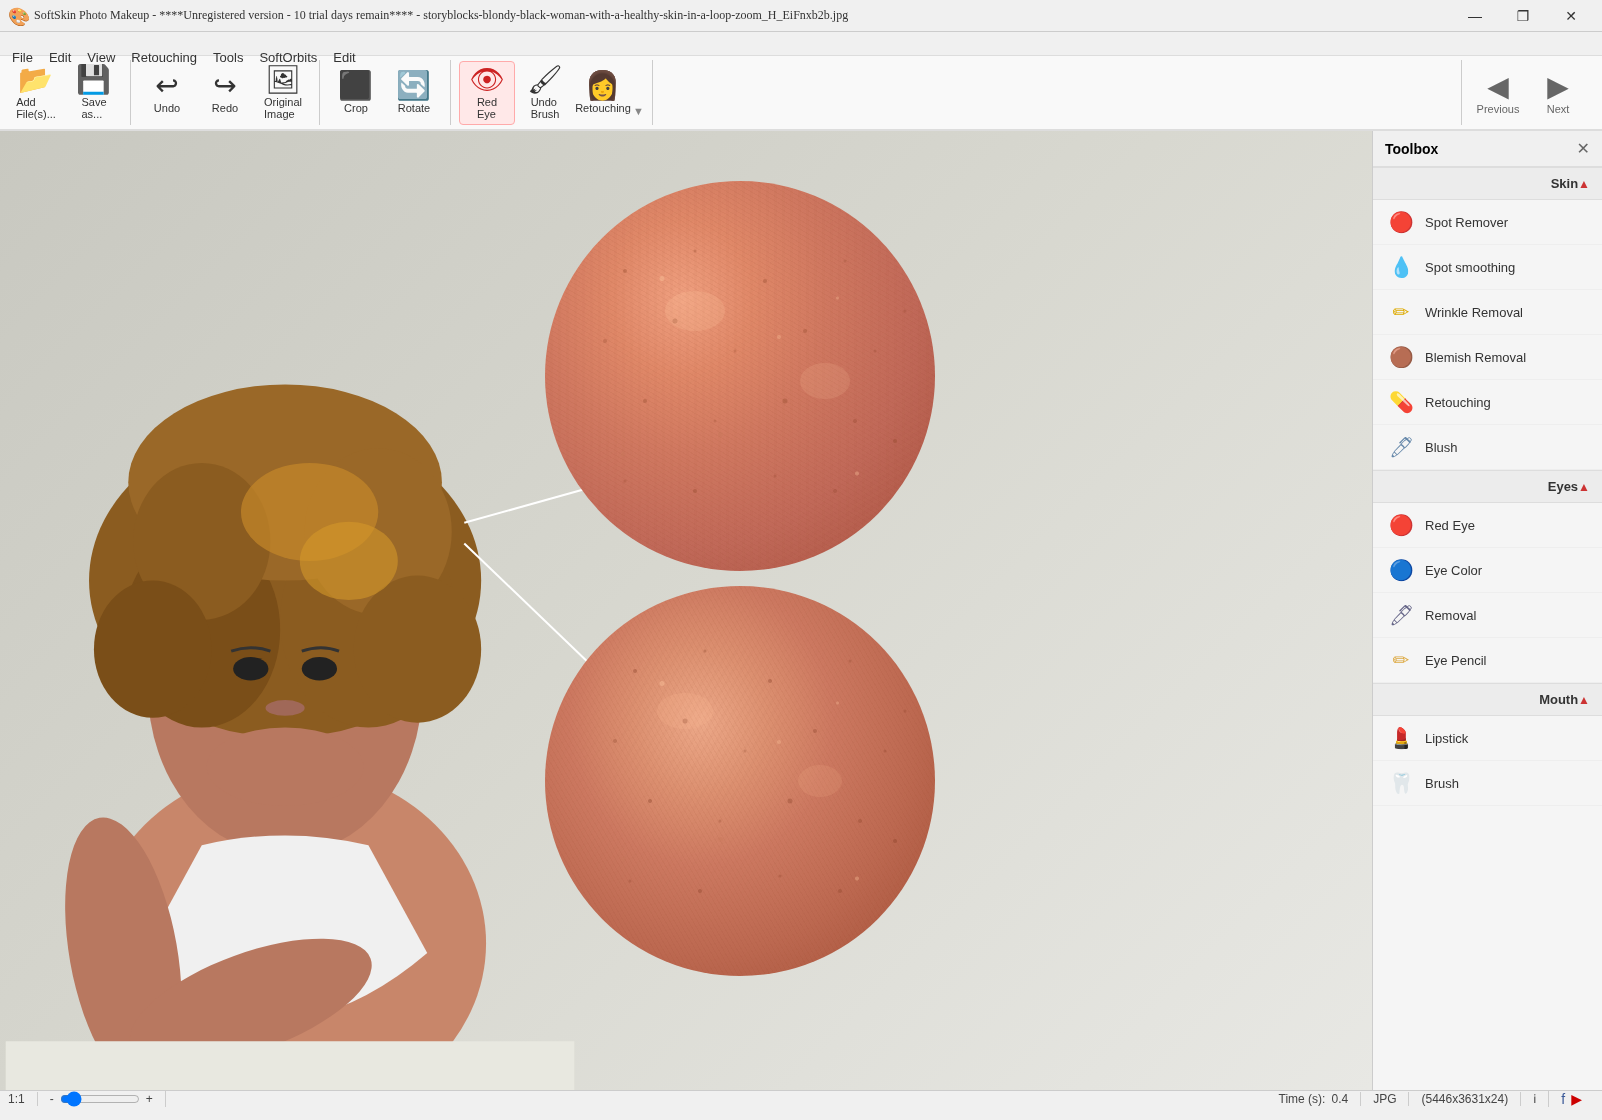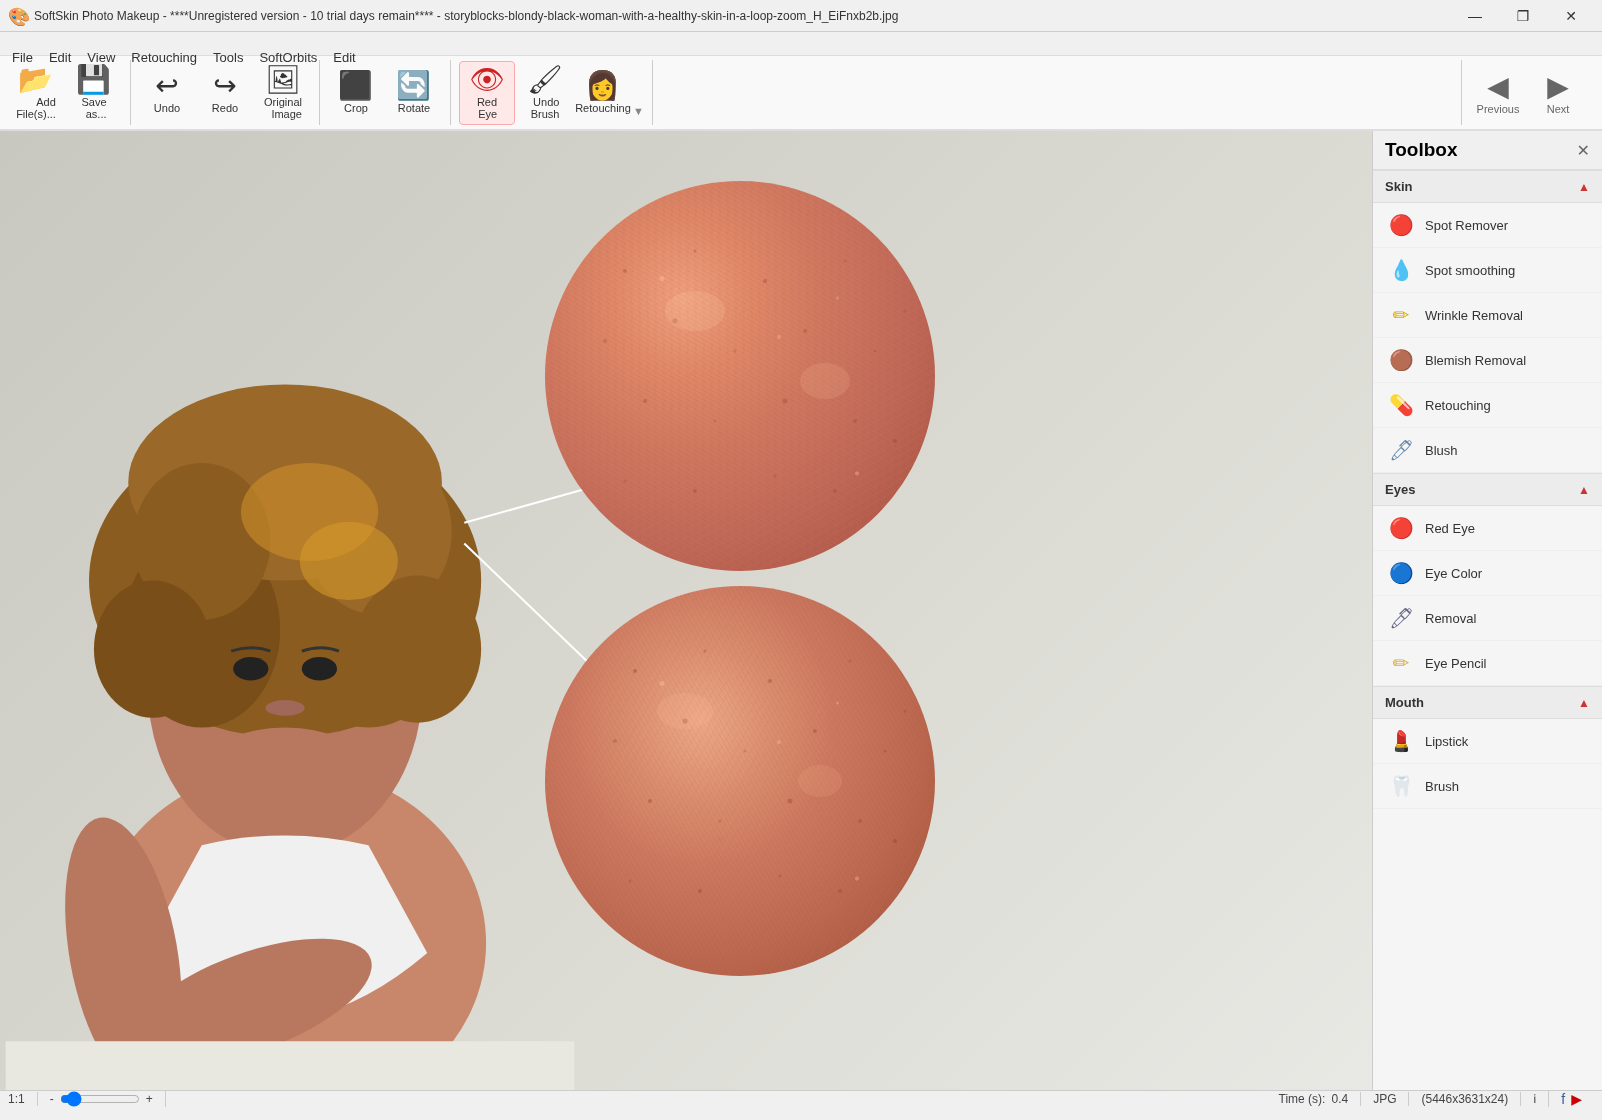--- a/index.html
+++ b/index.html
@@ -9,21 +9,21 @@
     #title-bar {
       background: #f0f0f0;
       height: 32px;
       display: flex;
       align-items: center;
       padding: 0 8px;
       border-bottom: 1px solid #ccc;
       user-select: none;
     }
     #title-bar .app-icon { width: 20px; height: 20px; margin-right: 6px; font-size: 18px; }
-    #title-bar .title { font-size: 12px; color: #333; flex: 1; white-space: nowrap; overflow: hidden; text-overflow: ellipsis; }
+    #title-bar .title { font-size: 12px; color: #333; flex: 1; white-space: nowrap; overflow: hidden; text-overflow: ellipsis; font-family: Liberation Serif, serif; }
     #title-bar .win-controls { display: flex; gap: 2px; }
     #title-bar .win-btn { width: 46px; height: 32px; display: flex; align-items: center; justify-content: center; font-size: 14px; cursor: pointer; color: #333; }
 
     
     #menu-bar {
       background: #f0f0f0;
       height: 24px;
       display: flex;
       align-items: center;
       padding: 0 4px;
@@ -63,21 +63,21 @@
       align-items: center;
       justify-content: center;
       width: 56px;
       height: 64px;
       cursor: pointer;
       border-radius: 4px;
       padding: 4px;
       color: #333;
     }
     .tb-btn .tb-icon { font-size: 28px; line-height: 1; }
-    .tb-btn .tb-label { font-size: 11px; margin-top: 2px; text-align: right; }
+    .tb-btn .tb-label { font-size: 11px; margin-top: 2px; text-align: left; }
     .toolbar-spacer { flex: 1; }
 
     
     #nav-section {
       display: flex;
       align-items: center;
       gap: 4px;
       background: #f9f9f9;
       border-left: 1px solid #ccc;
       padding: 0 8px;
@@ -190,27 +190,27 @@
     }
 
     #toolbox-header {
       display: flex;
       align-items: center;
       justify-content: space-between;
       padding: 8px 12px;
       background: #f0f0f0;
       border-bottom: 1px solid #ddd;
     }
-    #toolbox-header .toolbox-title { font-weight: bold; font-size: 19px; }
+    #toolbox-header .toolbox-title { font-weight: bold; font-size: 14px; }
     #toolbox-header .close-btn { cursor: pointer; font-size: 16px; color: #666; }
 
     .section-header {
       display: flex;
       align-items: center;
-      justify-content: space-between;
+      justify-content: flex-end;
       padding: 8px 12px;
       background: #ececec;
       border-bottom: 1px solid #ddd;
       border-top: 1px solid #ddd;
       font-weight: 600;
       font-size: 13px;
       color: #333;
     }
     .section-header .arrow { color: #cc3333; font-size: 12px; }
 

